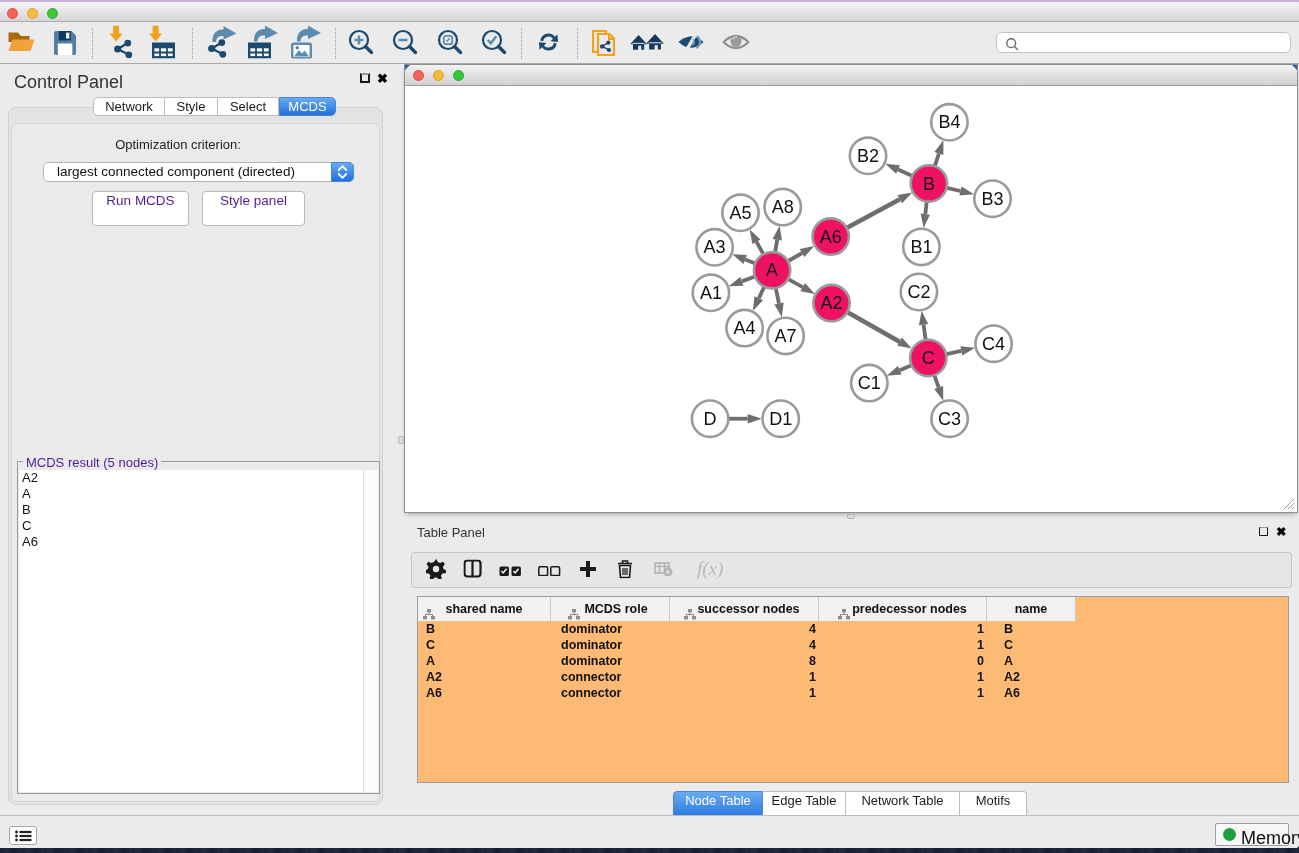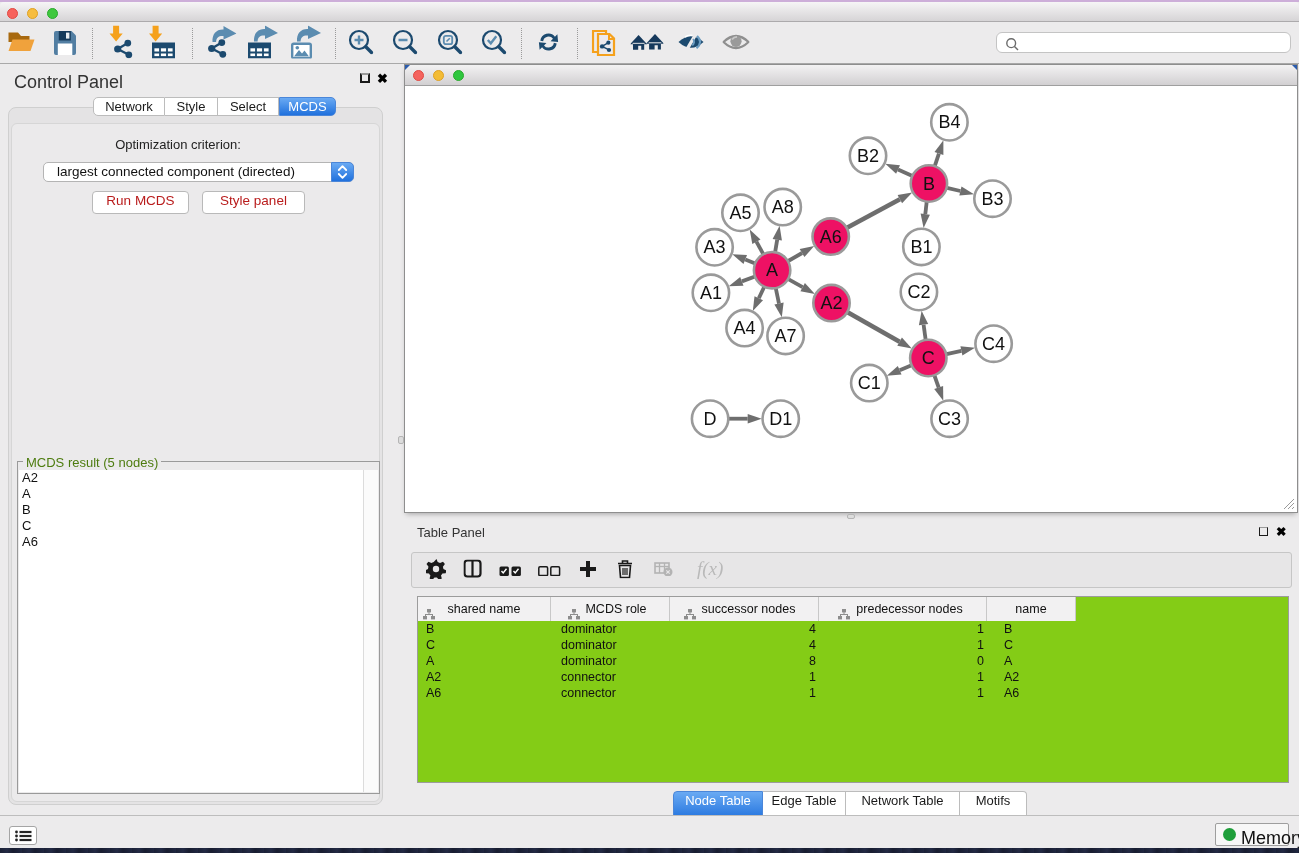--- a/index.html
+++ b/index.html
@@ -16,36 +16,36 @@
 #cp-float { left:360px; top:73px; width:10px; height:10px; border:2px solid #1a1a1a; border-top-color:#9a9a9a; }
 #cp-close { left:377px; top:71px; font-size:13px; color:#000; font-weight:bold; }
 #cp-pane { left:8px; top:107px; width:375px; height:698px; background:#e4e3e4; border:1px solid #cfcfcf; border-radius:8px; }
 #cp-inner { left:11px; top:123px; width:369px; height:679px; background:#ebeaeb; border:1px solid #d6d6d6; border-radius:6px; }
 .tabseg { position:absolute; height:19px; font-size:13px; color:#1a1a1a; text-align:center; background:#fff; border:1px solid #bcbcbc; line-height:18px;margin-left:15px; }
 .tabsel { background:linear-gradient(#6aaaf3,#2071dd); color:#fff; border-color:#4a86d9; }
 #opt-label { left:8px; top:137px; width:340px; text-align:center; font-size:13px; color:#222; }
 #combo { left:43px; top:162px; width:311px; height:20px; background:#fff; border:1px solid #b4b4b4; border-radius:5px; }
 #combo .ctext { position:absolute; left:13px; top:1px; font-size:13.5px; color:#111; }
 #combo .cbtn { position:absolute; right:-1px; top:-1px; width:23px; height:20px; border-radius:0 5px 5px 0; background:linear-gradient(#6aaaf3,#2071dd); border:1px solid #4a86d9; }
-.pushbtn { position:absolute; height:23px; background:#fff; border:1px solid #b9b9b9; border-radius:4px; font-size:13.5px; color:#b91c1c; text-align:center; line-height:17px; }
+.pushbtn { position:absolute; height:35px; background:#fff; border:1px solid #b9b9b9; border-radius:4px; font-size:13.5px; color:#4c1d95; text-align:center; line-height:17px; }
 #fieldset { left:17px; top:461px; width:363px; height:333px; border:1px solid #9a9a9a; }
-#fs-legend { left:23px; top:455px; background:#ebeaeb; padding:0 3px; font-size:13px; color:#4d7c0f; }
+#fs-legend { left:23px; top:455px; background:#ebeaeb; padding:0 3px; font-size:13px; color:#4c1d95; }
 #fs-list { left:19px; top:470px; width:359px; height:322px; background:#fff; font-size:13px; color:#111; }
 #fs-scroll { position:absolute; right:0px; top:0px; width:15px; height:100%; background:#fbfbfb; border-left:1px solid #dcdcdc; }
 #fs-list .li { padding-left:3px; height:16px; line-height:16px; }
 #gwin { left:404px; top:64px; width:894px; height:449px; background:#fff; border:1px solid #8e8e8e; box-shadow:0 3px 5px -2px rgba(0,0,0,0.3); }
 #gwin-tb { position:absolute; left:0; top:0; width:100%; height:21px; background:linear-gradient(#f3f2f3,#d2d0d2); border-bottom:1px solid #9f9f9f; }
 #gwin-tb .tl { position:absolute; top:5px; width:11px; height:11px; border-radius:50%; }
 #gwin-title { position:absolute; top:4px; width:100%; text-align:center; font-size:13px; color:#3c3c3c; }
 .corner { position:absolute; width:0; height:0; border-style:solid; }
 #tp-title { left:417px; top:525px; font-size:13px; color:#333; }
 #tp-float { left:1259px; top:527px; width:9px; height:9px; border:1.8px solid #1a1a1a; border-top-color:#9a9a9a; }
 #tp-close { left:1276px; top:524px; font-size:12.5px; color:#000; font-weight:bold; }
 #tp-toolbar { left:411px; top:552px; width:881px; height:36px; background:#e7e6e7; border:1px solid #c6c6c6; border-radius:3px; }
-#tp-table { left:417px; top:596px; width:872px; height:187px; background:#84cc16; border:1px solid #9c9c9c; }
+#tp-table { left:417px; top:596px; width:872px; height:187px; background:#fdba74; border:1px solid #9c9c9c;font-weight:bold; }
 .th { position:absolute; top:0; height:24px; background:#f2f1f2; border-right:1px solid #c8c8c8; font-size:12.5px; color:#111; text-align:center; line-height:24px; }
 #thead-row { position:absolute; left:0; top:0; width:658px; height:24px; border-bottom:1px solid #c8c8c8; }
 .tr { position:absolute; left:0; width:100%; height:16px; font-size:12.5px; color:#111; }
 .td { position:absolute; }
 .btab { position:absolute; top:791px; height:30px; background:#fff; border:1px solid #bcbcbc; font-size:13px; color:#1a1a1a; text-align:center; line-height:18px; }
 #statusbar { left:0; top:815px; width:1299px; height:33px; background:#ecebec; border-top:1px solid #bdbdbd; }
 #sb-listbtn { position:absolute; left:9px; top:10px; width:28px; height:19px; background:#fff; border:1px solid #a5a5a5; border-radius:3px; }
 #memwrap { position:absolute; right:10px; top:7px; width:74px; height:23px; background:#f7f7f7; border:1px solid #9e9e9e; border-radius:2px; font-size:18px; color:#111; }
 #wallpaper { left:0; top:848px; width:1299px; height:5px; background:repeating-linear-gradient(90deg,#1b2136 0px,#232a44 7px,#181d30 13px,#202741 22px); }
 </style></head><body>

